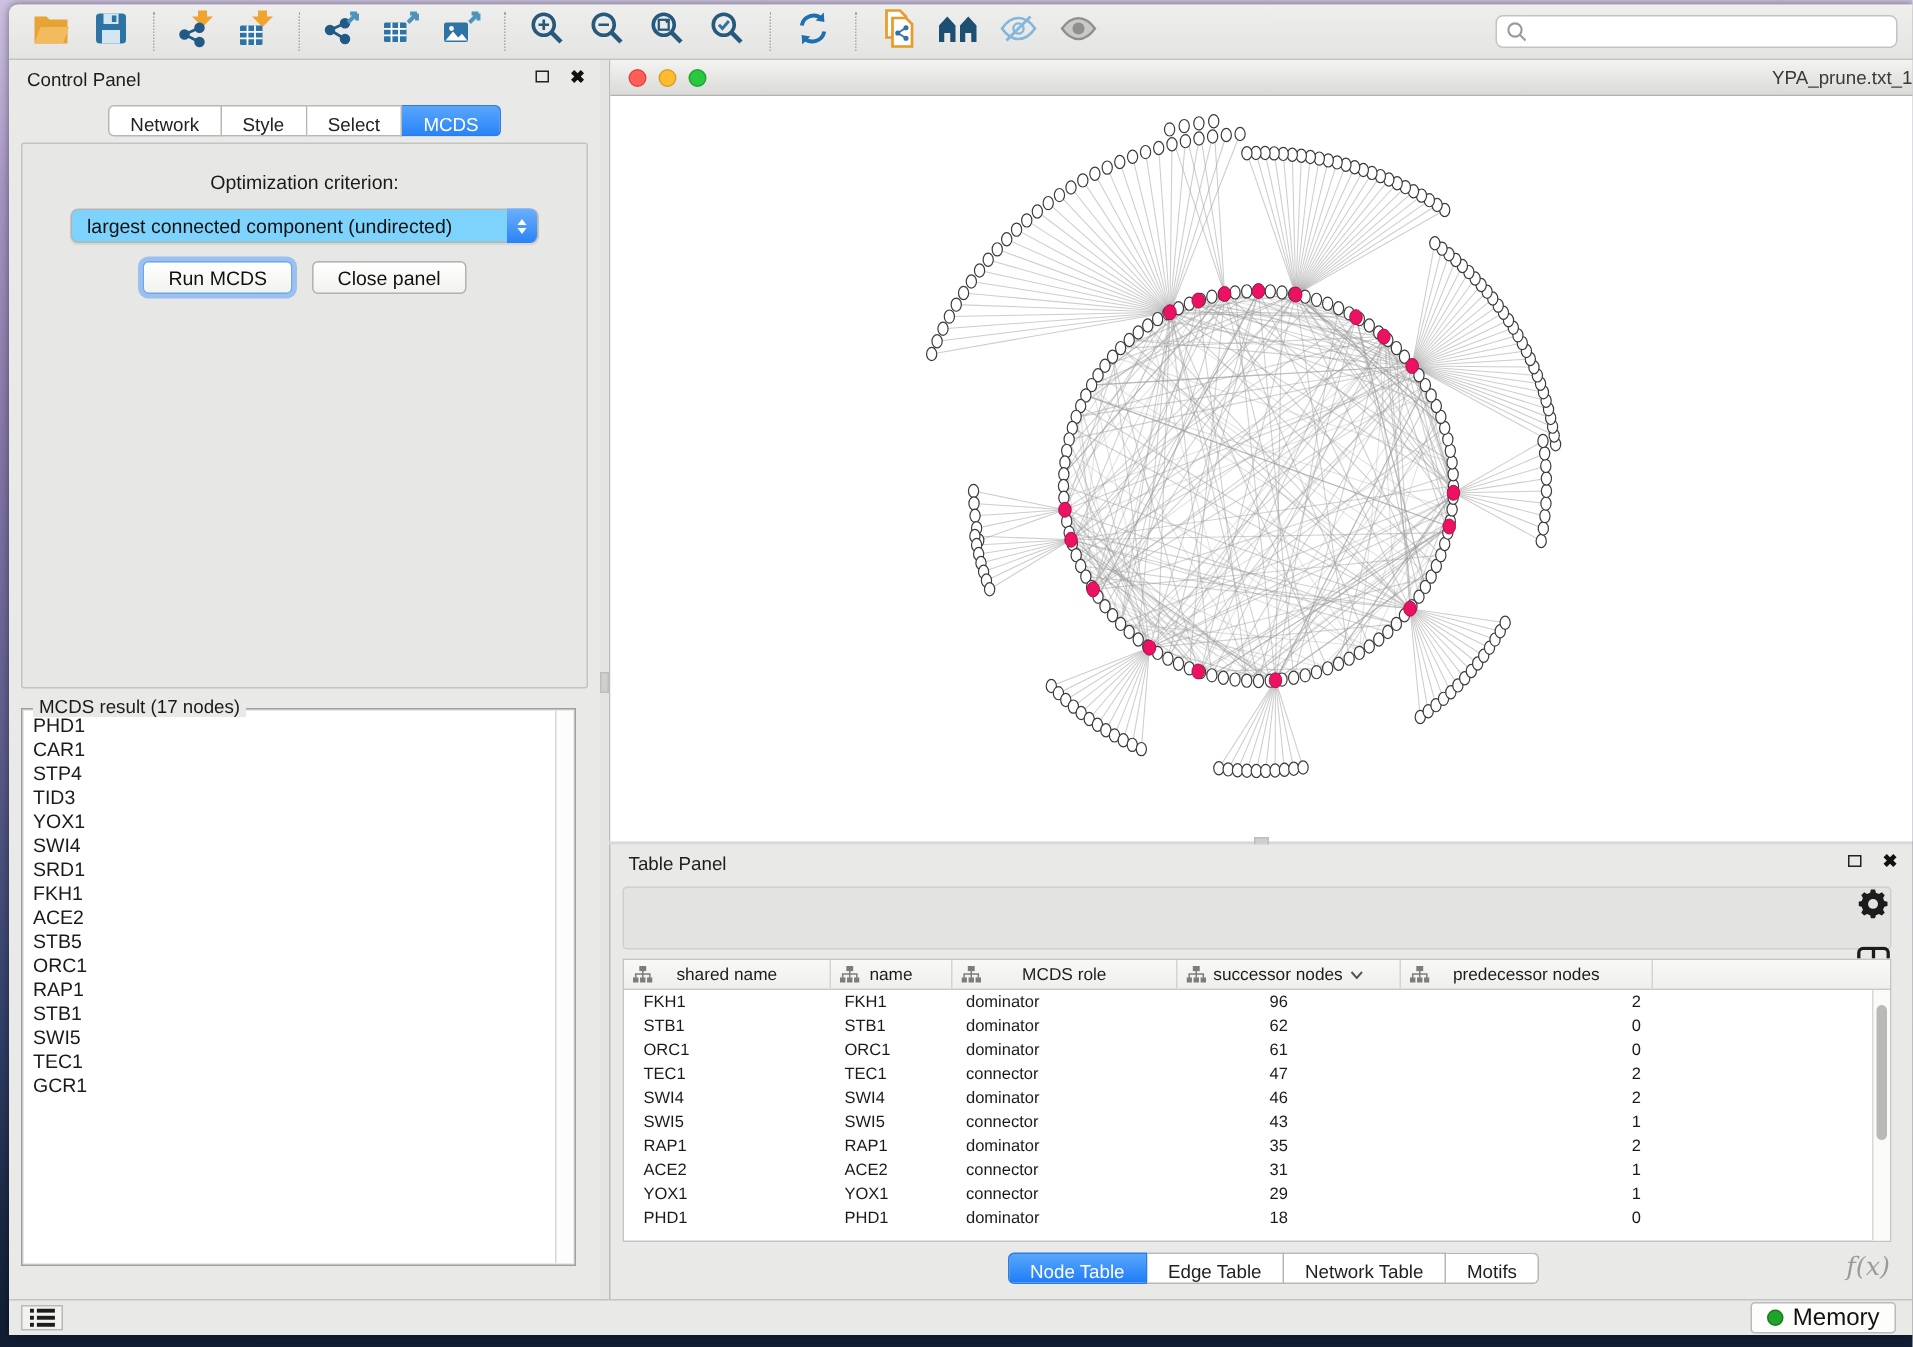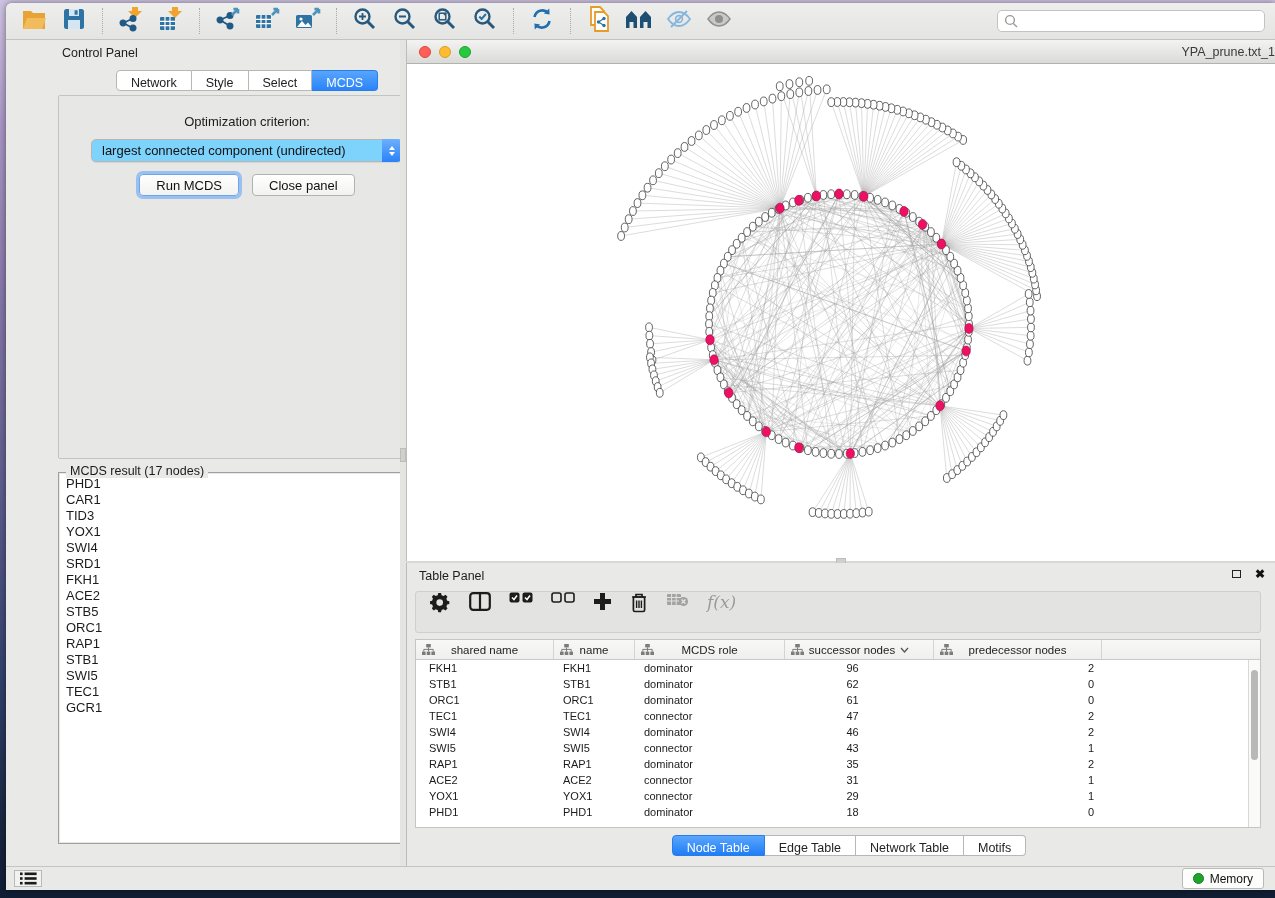--- a/index.html
+++ b/index.html
@@ -17,21 +17,21 @@
     background:linear-gradient(#eeeeec,#e4e4e2); border-bottom:1px solid #c2c2c0;
     display:flex; align-items:center; padding:0 10px; gap:4px; }
   .tbtn { width:36px; height:30px; display:flex; align-items:center; justify-content:center; border-radius:4px; }
   .tsep { width:1px; height:26px; margin:0 6px; border-left:1px dotted #a9a9a9; }
   #search-wrap { margin-left:auto; }
   #search-input { width:268px; height:22px; border:1px solid #c3c3c1; border-radius:5px;
     background:#fff; font-size:12px; padding:0 6px 0 24px; outline:none; color:#333; }
   #search-icon { position:absolute; margin-left:7px; margin-top:4px; }
 
   
-  #control-panel { position:absolute; left:0; top:37px; width:394px; bottom:24px; background:#e9e9e7;margin-left:44px; }
+  #control-panel { position:absolute; left:0; top:37px; width:394px; bottom:24px; background:#e9e9e7; }
   .panel-head { position:relative; height:26px; display:flex; align-items:center; padding:0 12px; }
   .panel-title { font-size:12.5px; color:#1d1d1d; }
   .panel-btns { position:absolute; right:10px; top:6px; display:flex; gap:14px; align-items:center; }
   .float-btn { width:9px; height:8px; border:1.4px solid #222; display:inline-block; }
   .close-btn { font-size:12px; font-weight:bold; color:#111; line-height:10px; }
 
   .seg-tabs { display:flex; justify-content:center; margin-top:4px; }
   .seg { height:21px; line-height:19px; padding:3px 14px; font-size:12.5px; background:#fff;
     border:1px solid #b7b7b5; border-left:none; color:#222; }
   .seg:first-child { border-left:1px solid #b7b7b5; border-radius:4px 0 0 4px; }
@@ -80,21 +80,21 @@
   .light.yellow { background:#febc2e; border:.5px solid #d8a023; }
   .light.green { background:#28c840; border:.5px solid #1da42e; }
   #net-title { font-size:12.5px; color:#3a3a3a; margin-left:190px; }
   #net-canvas { position:absolute; left:0; right:0; top:24px; bottom:0; background:#fff; }
 
   
   #table-panel { position:absolute; left:400px; right:0; top:560px; bottom:24px; background:#e9e9e7;
     border-left:1px solid #bcbcba; }
   #tp-toolbar { position:absolute; left:8px; right:14px; top:28px; height:42px;
     background:#e3e3e1; border:1px solid #cfcfcd; border-radius:3px;
-    display:flex; align-items:flex-start; gap:18px; padding-left:14px; }
+    display:flex; align-items:flex-end; gap:18px; padding-left:14px;flex-direction:column; }
   .tp-icon { display:flex; align-items:center; justify-content:center; }
   #fx-label { font-family:"DejaVu Serif", serif; font-style:italic; font-size:17px; color:#9b9b99; }
 
   #node-table { position:absolute; left:8px; right:14px; top:76px; bottom:38px; background:#fff;
     border:1px solid #c5c5c3; }
   #thead { display:flex; height:20px; background:linear-gradient(#f8f8f6,#efefed);
     border-bottom:1px solid #c9c9c7; font-size:11.5px; color:#1d1d1d; }
   .th { position:relative; display:flex; align-items:center; justify-content:center;
     border-right:1px solid #d4d4d2; gap:5px; }
   .th .tree { position:absolute; left:6px; top:4px; }
@@ -111,21 +111,21 @@
   #tp-tabs { position:absolute; left:16px; right:0; bottom:10px; display:flex; justify-content:center; }
   #tp-tabs .seg.active { background:linear-gradient(#5aa6fc,#1f7df7); }
 
   
   #status-bar { position:absolute; left:0; right:0; bottom:0; height:24px; background:#e9e9e7;
     border-top:1px solid #c4c4c2; }
   #statuslist-btn { position:absolute; left:8px; top:3px; width:28px; height:17px;
     background:#f2f2f0; border:1px solid #b9b9b7; display:flex; align-items:center; justify-content:center; }
   #memory-btn { position:absolute; right:11px; top:1px; height:21px; background:#fdfdfb;
     border:1px solid #b9b9b7; border-radius:3px; display:flex; align-items:center; gap:6px;
-    padding:0 10px; font-size:12px; color:#111; }
+    padding:0 10px; font-size:16px; color:#111; }
   #memory-dot { width:11px; height:11px; border-radius:50%; background:#1fa42b; border:1px solid #157d1f; }
 </style>
 </head>
 <body>
 
 <div id="app">
 
   <div id="toolbar">
     <div class="tbtn">
         <span>
@@ -318,20 +318,21 @@
         <button class="mac-btn">Close panel</button>
       </div>
     </div>
 
     <div id="mcds-group">
       <span id="mcds-legend">MCDS result (17 nodes)</span>
       <div id="mcds-frame">
         <div id="mcds-list">
             <div class="li">PHD1</div>
             <div class="li">CAR1</div>
+            <div class="li">STP4</div>
             <div class="li">TID3</div>
             <div class="li">YOX1</div>
             <div class="li">SWI4</div>
             <div class="li">SRD1</div>
             <div class="li">FKH1</div>
             <div class="li">ACE2</div>
             <div class="li">STB5</div>
             <div class="li">ORC1</div>
             <div class="li">RAP1</div>
             <div class="li">STB1</div>

